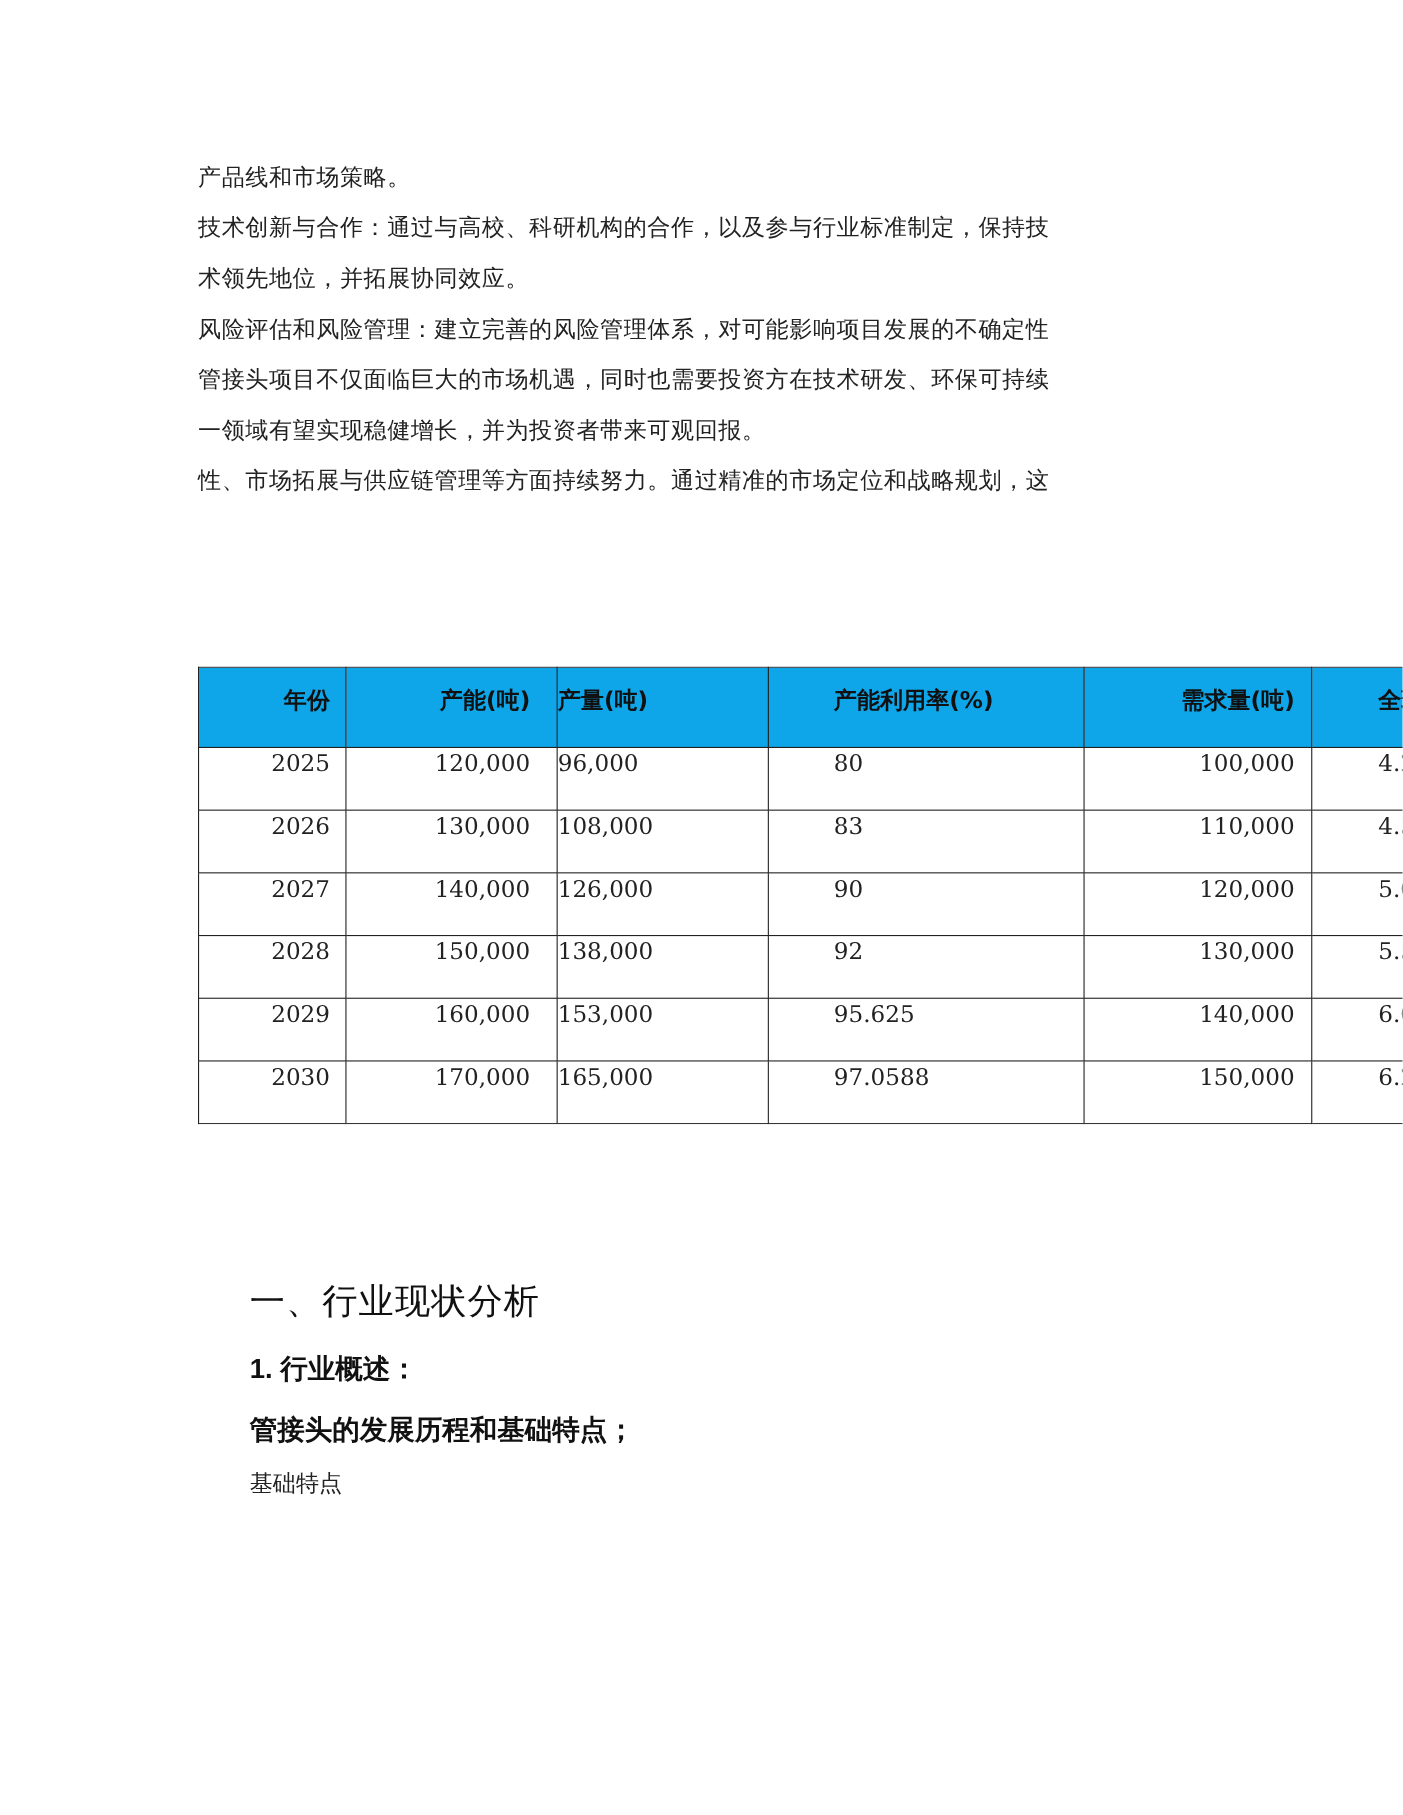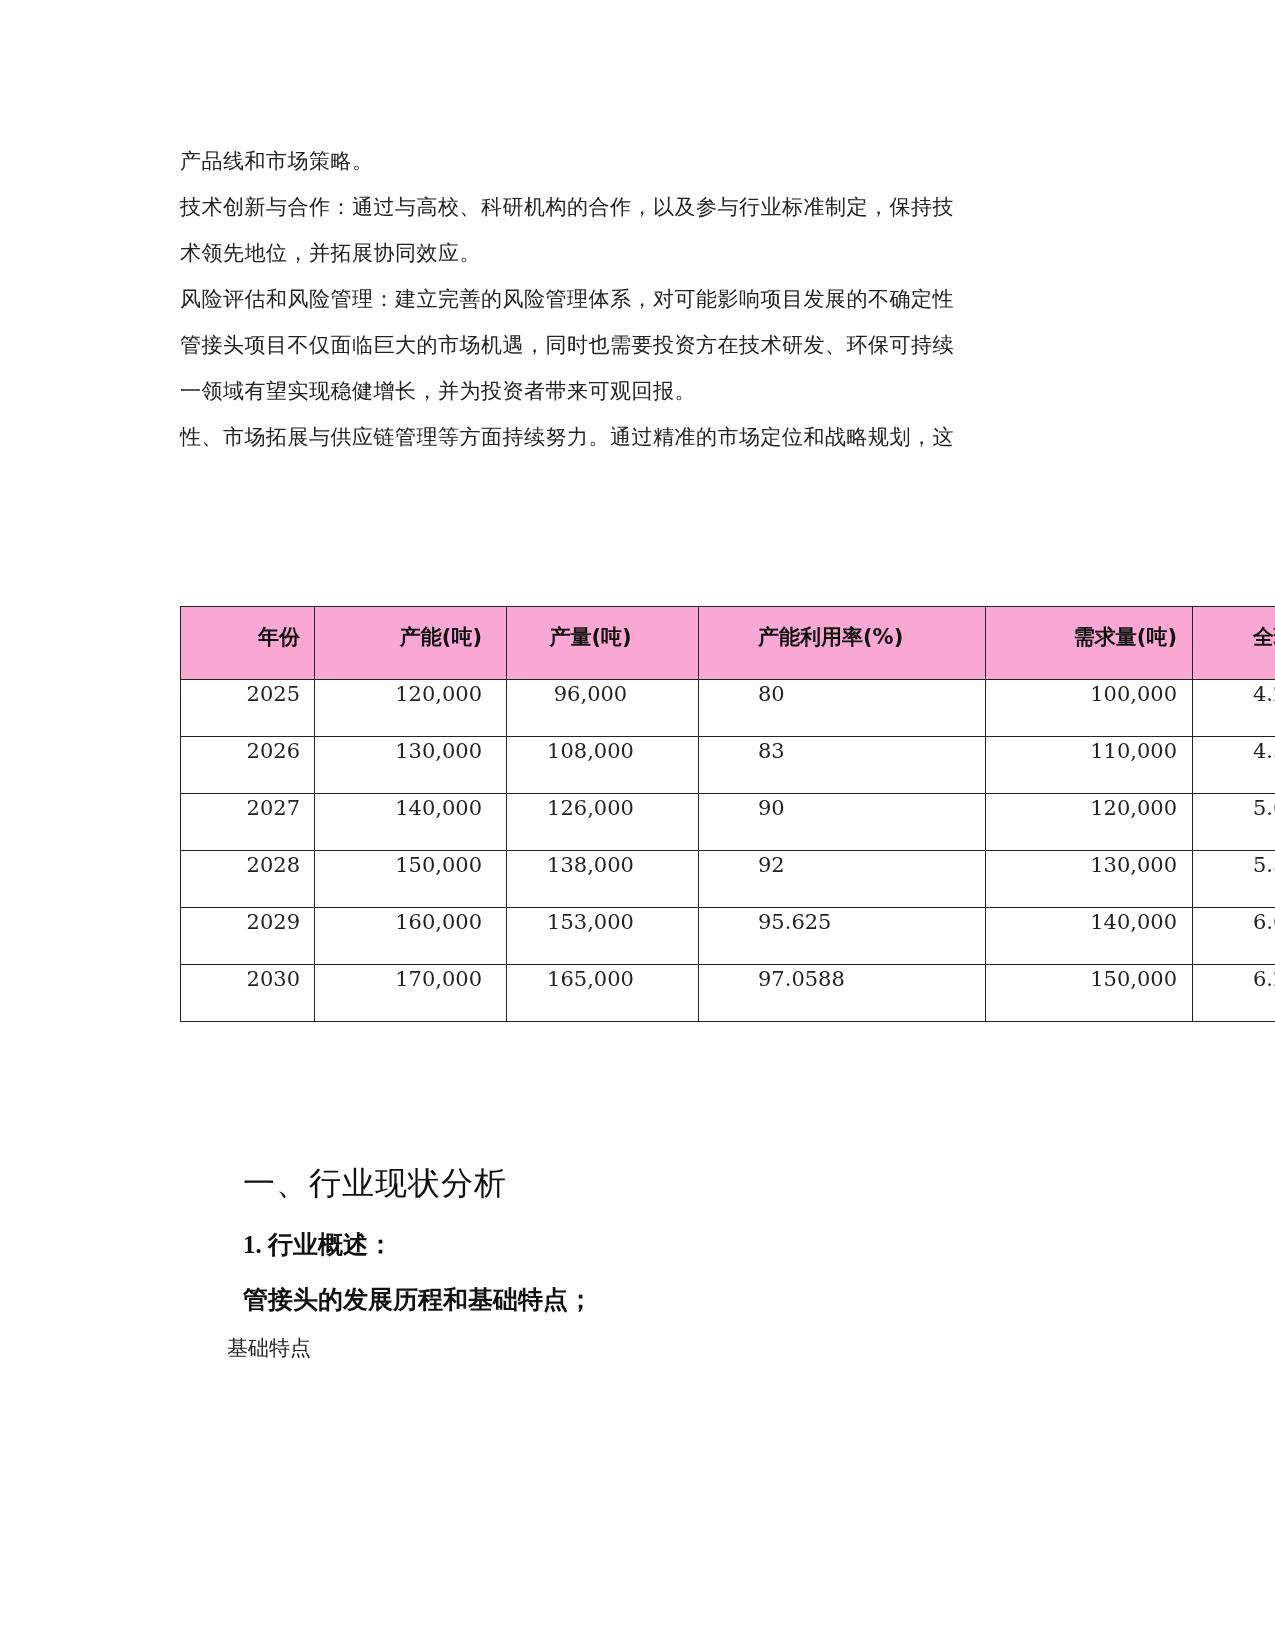--- a/index.html
+++ b/index.html
@@ -49,48 +49,47 @@
       width: 1150px;
     }
     table.data-table th, table.data-table td {
       border: 1.5px solid #222;
       height: 70px;
       padding: 0;
       font-size: 21px;
       vertical-align: top;
     }
     table.data-table th {
-      background: #f9a8d4;
+      background: #0ea5e9;
       font-family: "DejaVu Sans", "Liberation Sans", sans-serif;
       font-weight: bold;
       padding-top: 16px;
       height: 56px;
       color: #111;
     }
     table.data-table td {
       padding-top: 2px;
       height: 54px;
       font-family: "DejaVu Serif", "Liberation Serif", serif;
       color: #222;
     }
     .c-year { width: 119px; text-align: right; padding-right: 14px !important; }
     .c-cap { width: 167px; text-align: right; padding-right: 24px !important; }
-    .c-out { width: 167px; text-align: center; padding-right: 24px !important; }
+    .c-out { width: 167px; text-align: left; padding-right: 24px !important; }
     .c-util { width: 227px; text-align: left; padding-left: 59px !important; }
     .c-dem { width: 191px; text-align: right; padding-right: 15px !important; }
     .c-glob { width: 200px; text-align: left; padding-left: 60px !important; }
     th.c-util { text-align: left; padding-left: 59px !important; }
     th.c-glob { text-align: left; padding-left: 60px !important; }
     .section {
       position: absolute;
       left: 227px;
-      font-family: Liberation Serif, serif;
+      font-family: Liberation Sans, sans-serif;
       color: #111;
       white-space: nowrap;
-      margin-left: 16px;
     }
     .h1 {
       top: 1162px;
       font-size: 32px;
       font-weight: normal;
       letter-spacing: 1px;
     }
     .h2 {
       top: 1228px;
       font-size: 25px;

